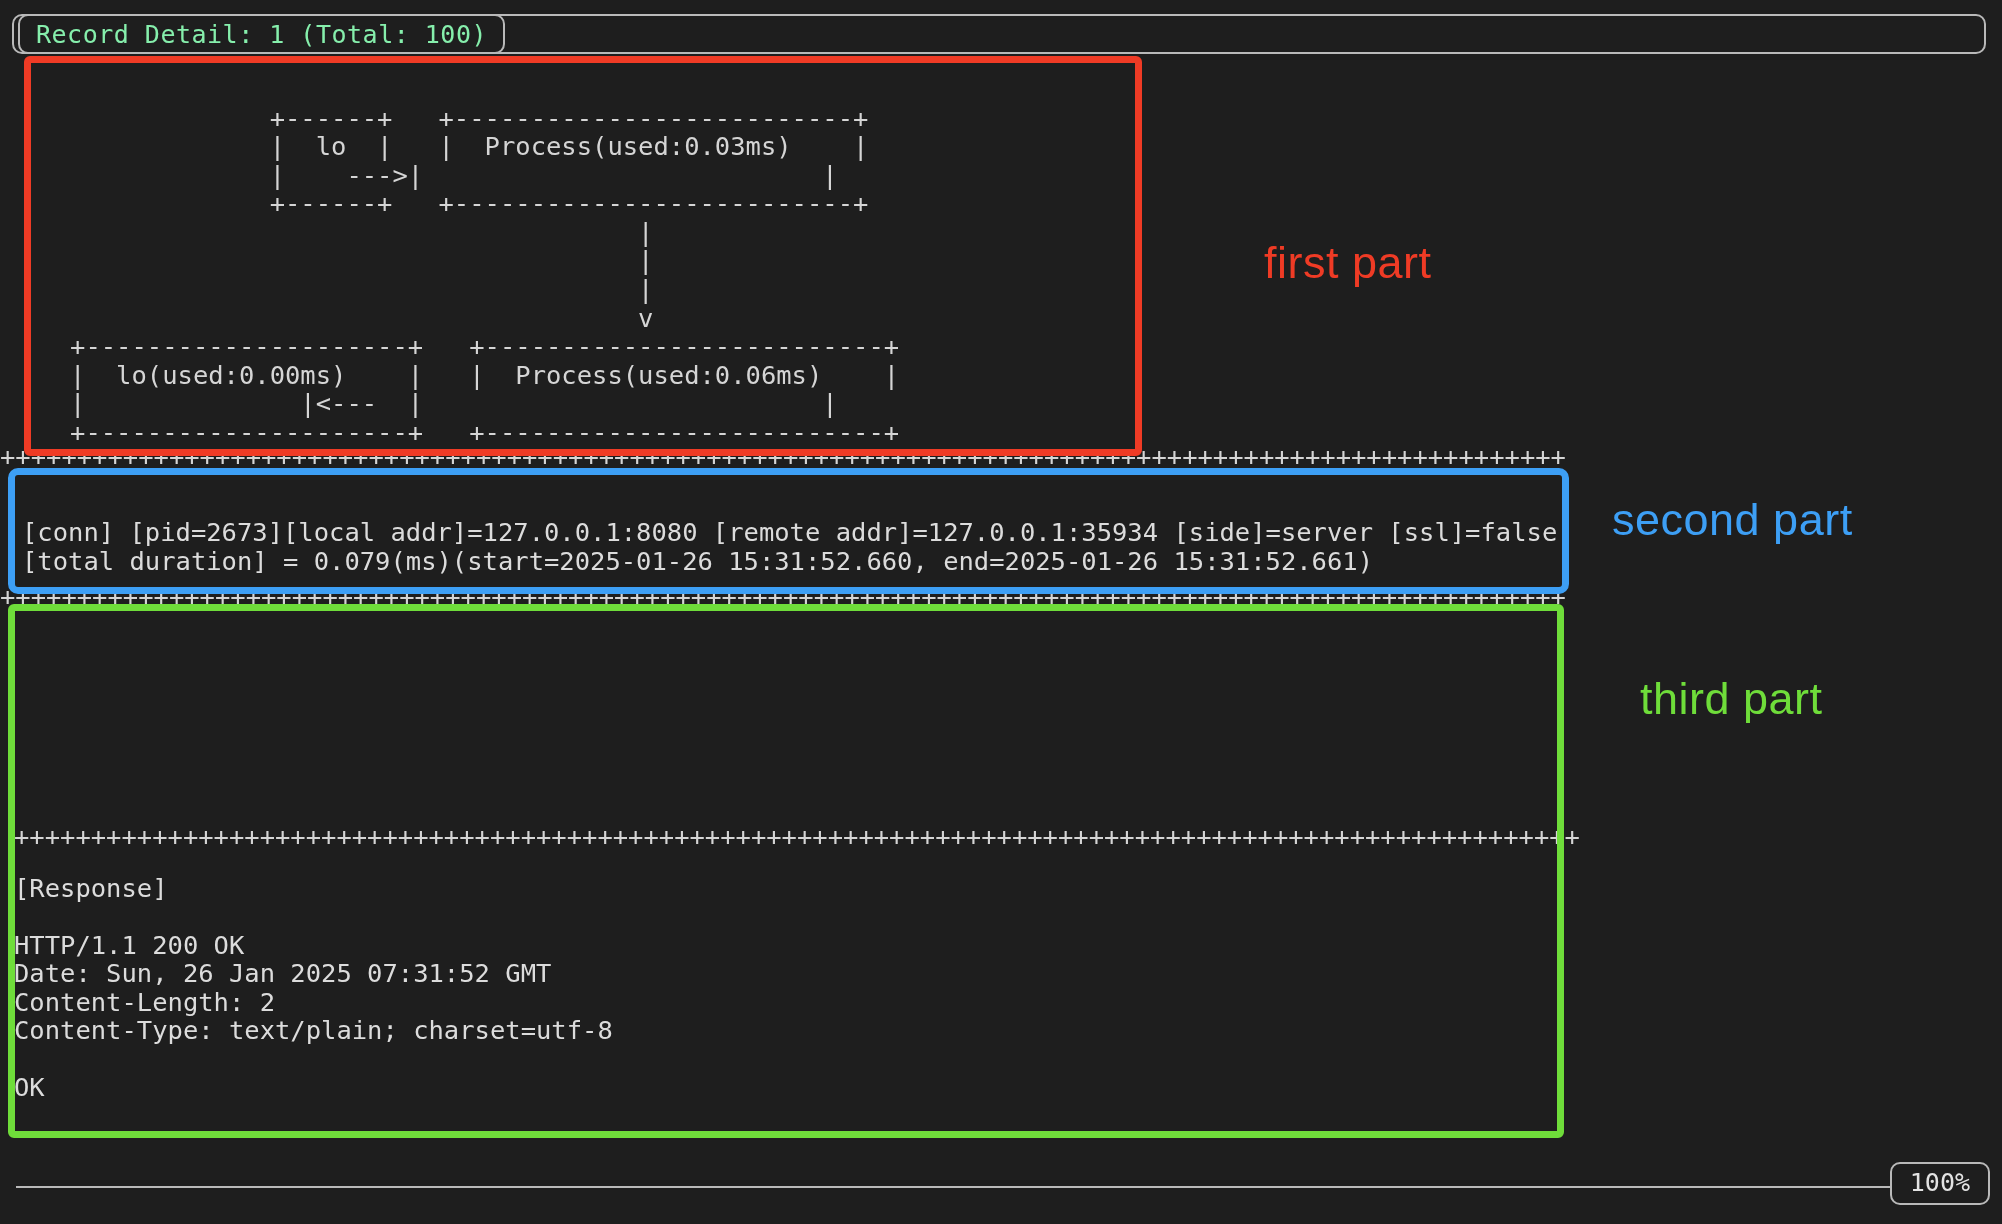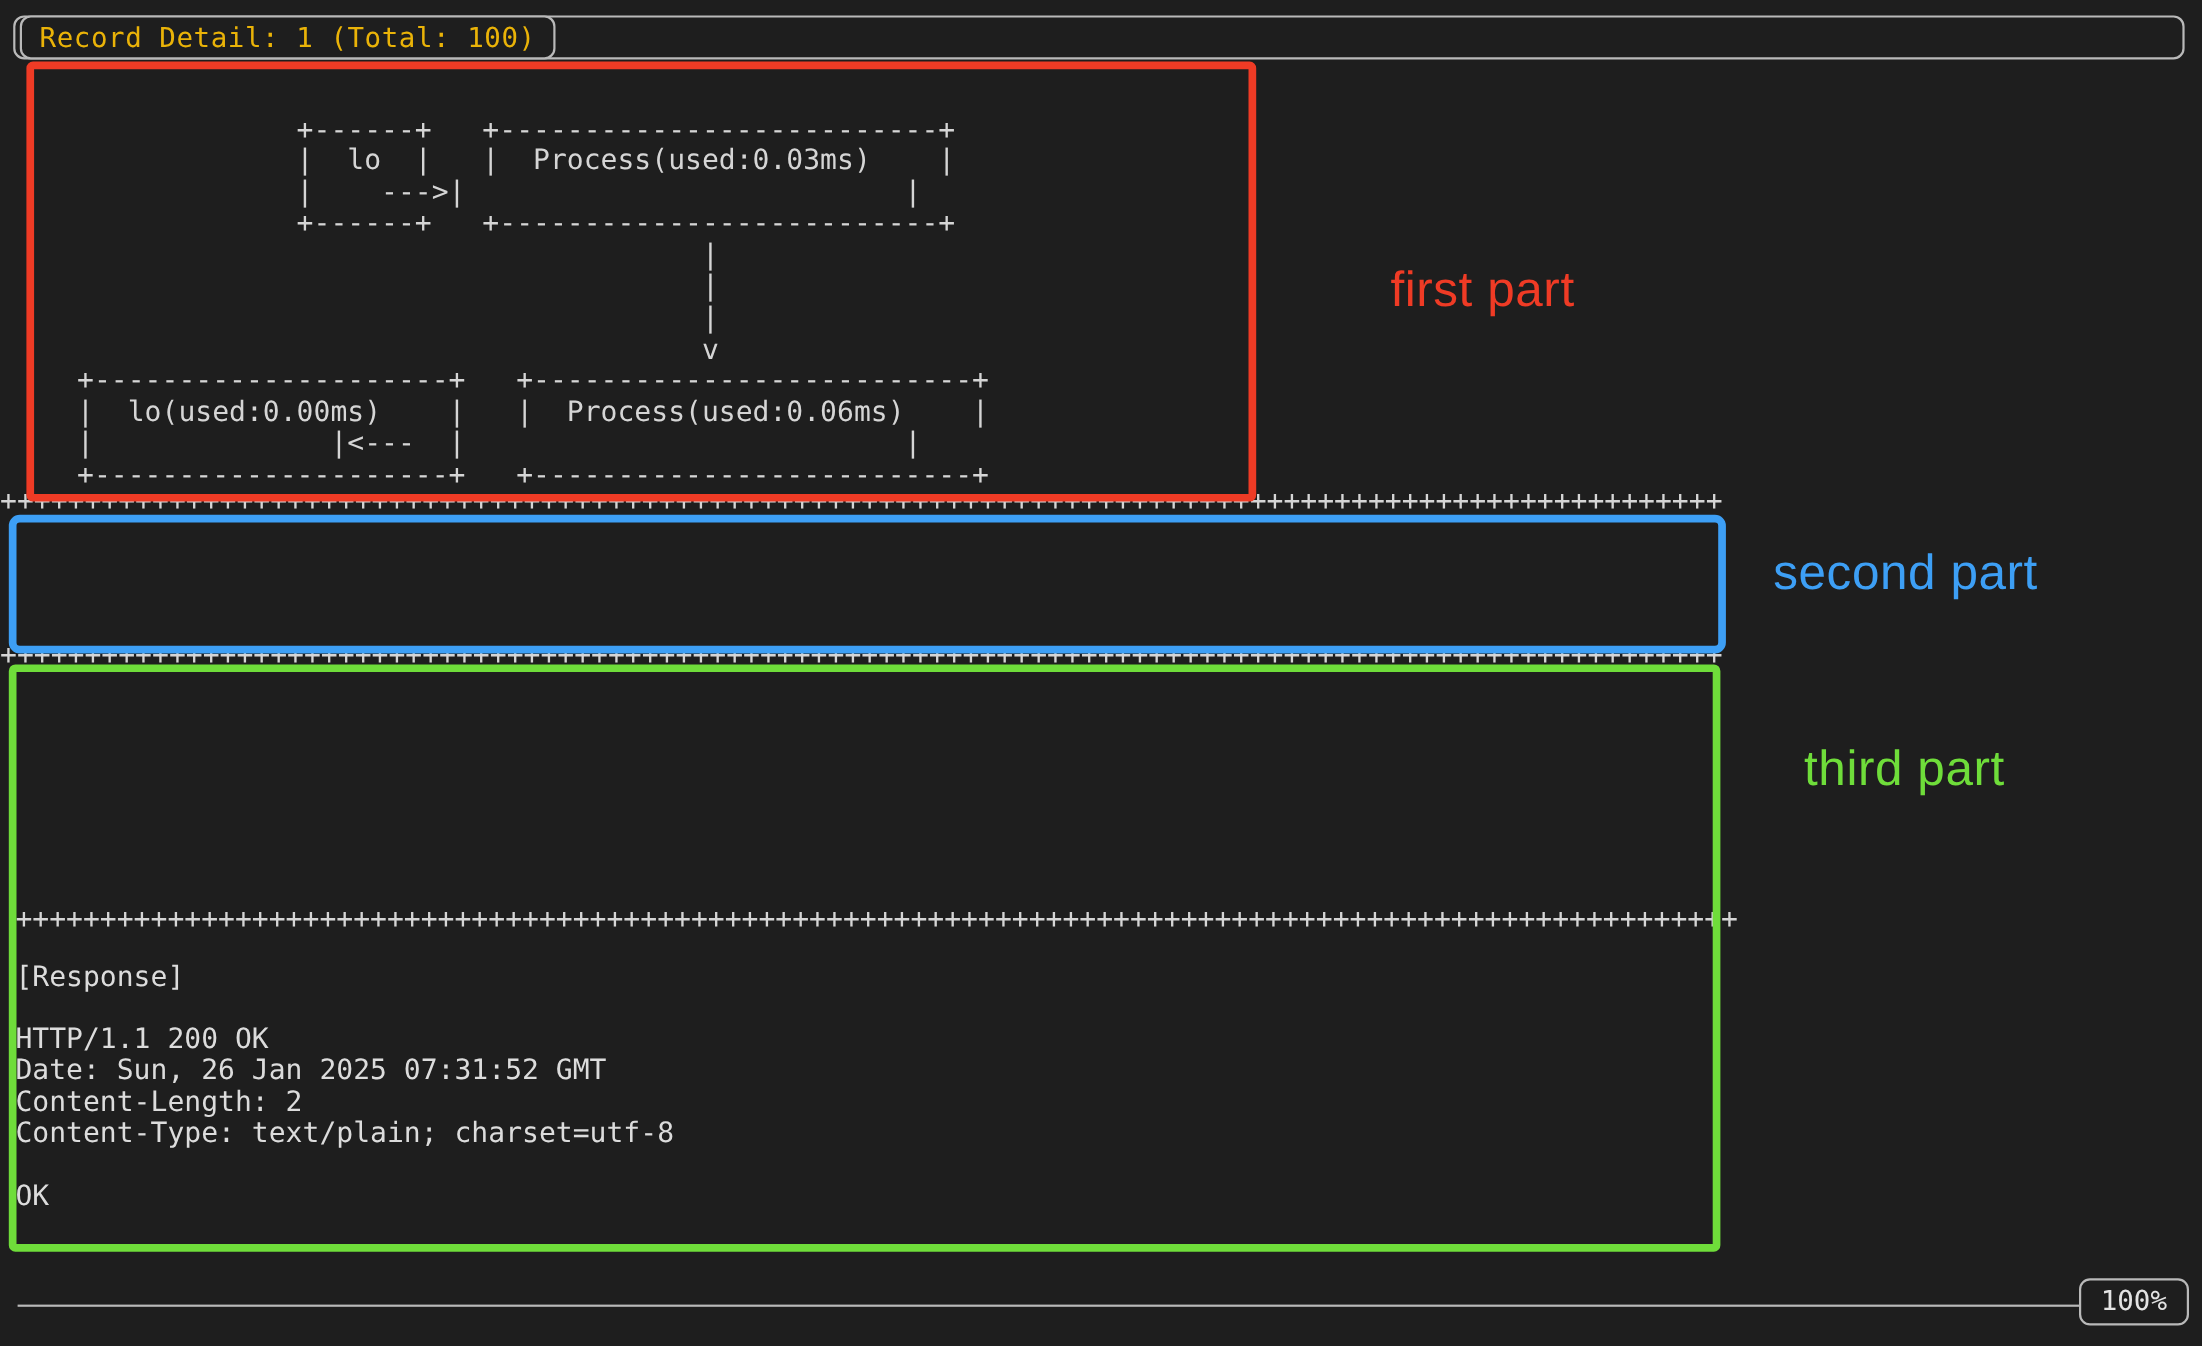--- a/index.html
+++ b/index.html
@@ -41,21 +41,21 @@
     box-sizing: border-box;
     border: 2px solid #b9b9b9;
     border-radius: 10px;
     background: #1e1e1e;
     display: flex;
     align-items: center;
     padding: 0 16px;
     font-size: 25px;
     letter-spacing: 0.5px;
     white-space: pre;
-    color: #eab308;
+    color: #86efac;
   }
 
   
   #ascii-art {
     position: absolute;
     left: 24px;
     top: 78px;
     font-size: 25.5px;
     line-height: 28.6px;
     white-space: pre;
@@ -171,20 +171,22 @@
                                         |
                                         |
                                         v
    +---------------------+   +--------------------------+
    |  lo(used:0.00ms)    |   |  Process(used:0.06ms)    |
    |              |&lt;---  |                          |
    +---------------------+   +--------------------------+</pre>
 
   <div class="plus-rule" id="sep-1">++++++++++++++++++++++++++++++++++++++++++++++++++++++++++++++++++++++++++++++++++++++++++++++++++++++</div>
 
+  <pre id="conn-block">[conn] [pid=2673][local addr]=127.0.0.1:8080 [remote addr]=127.0.0.1:35934 [side]=server [ssl]=false
+[total duration] = 0.079(ms)(start=2025-01-26 15:31:52.660, end=2025-01-26 15:31:52.661)</pre>
 
   <div class="plus-rule" id="sep-2">++++++++++++++++++++++++++++++++++++++++++++++++++++++++++++++++++++++++++++++++++++++++++++++++++++++</div>
 
 
   <div class="plus-rule" id="sep-3">++++++++++++++++++++++++++++++++++++++++++++++++++++++++++++++++++++++++++++++++++++++++++++++++++++++</div>
 
   <pre id="response-block">[Response]
 
 HTTP/1.1 200 OK
 Date: Sun, 26 Jan 2025 07:31:52 GMT

